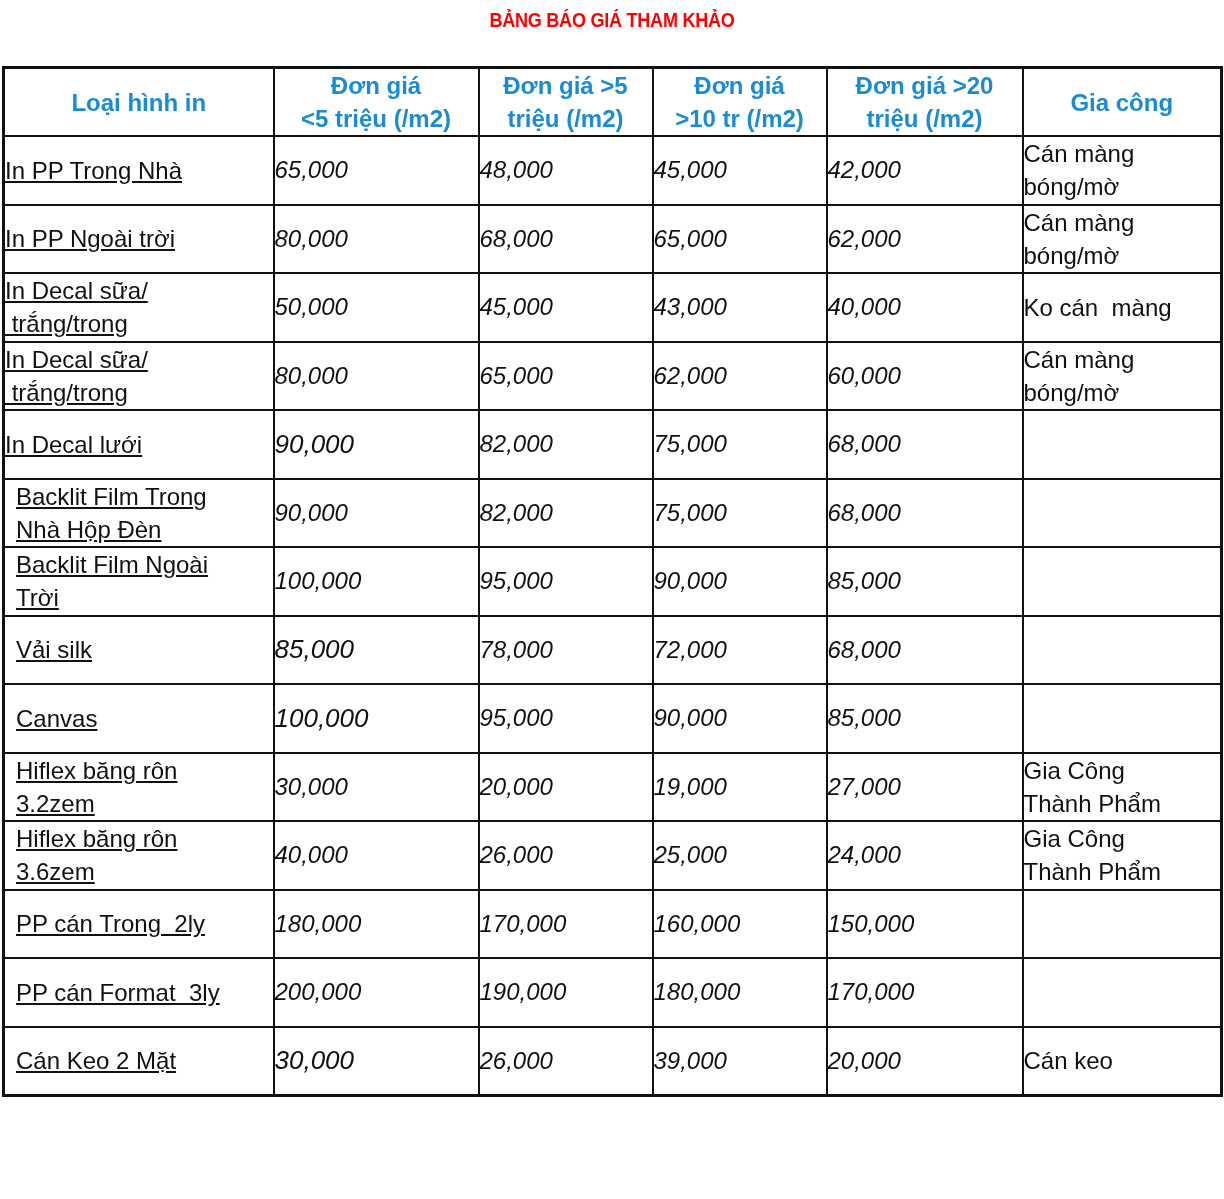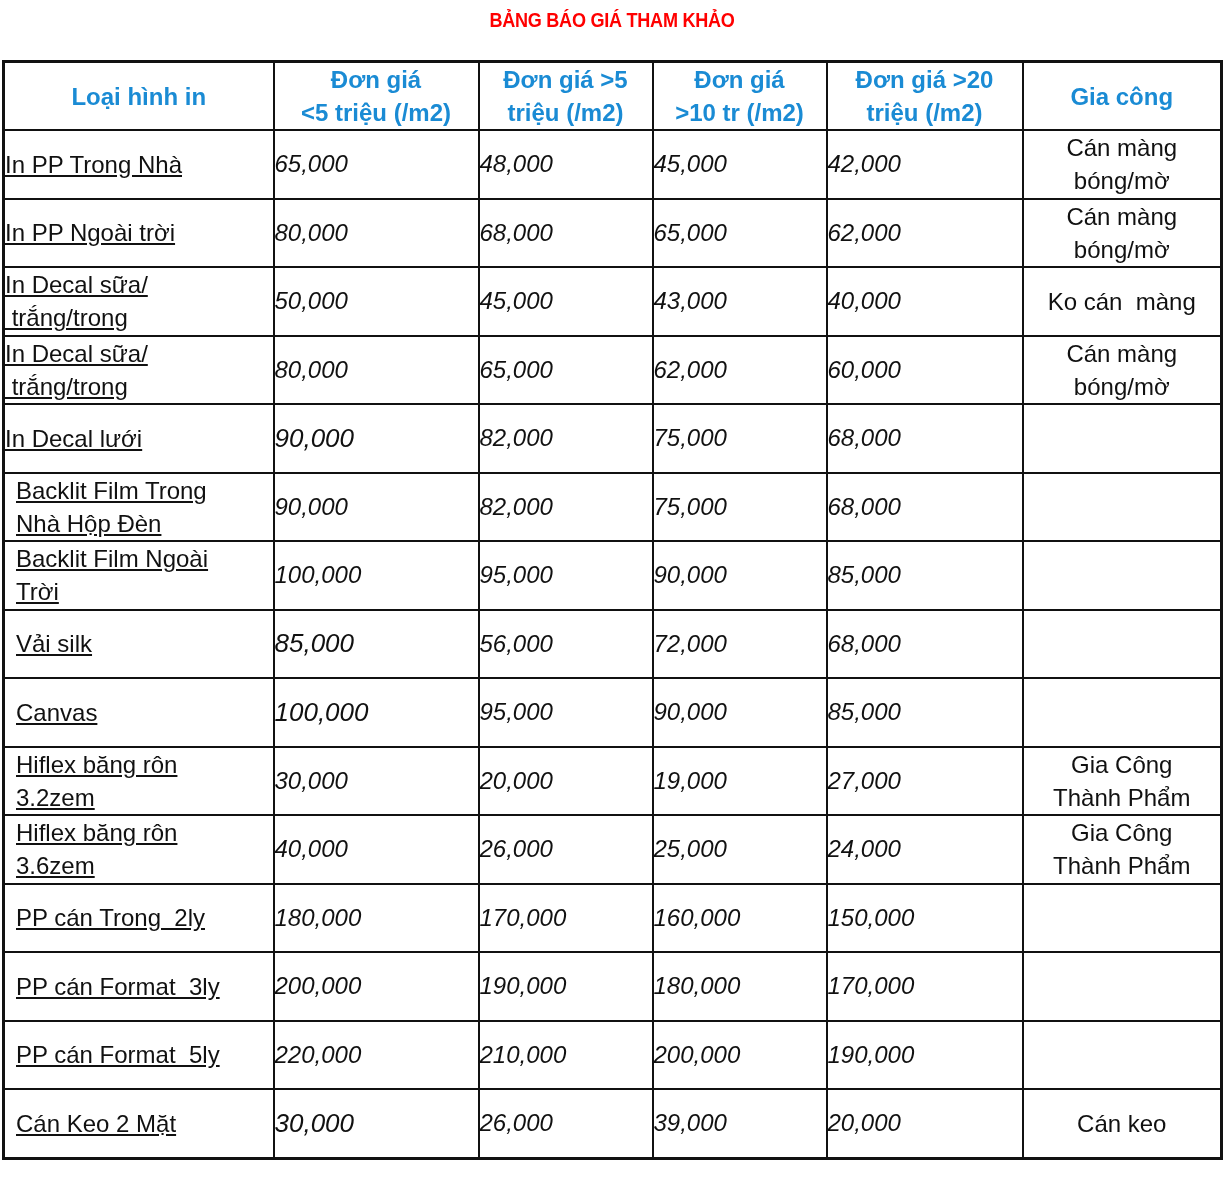--- a/index.html
+++ b/index.html
@@ -9,31 +9,31 @@
     color: #ff0000; font-weight: bold; font-size: 21px; letter-spacing: -0.3px;
     font-family: "Liberation Sans", sans-serif; transform: scaleX(0.86); transform-origin: 612px 0;
   }
   table.price {
     position: absolute; left: 2px; top: 60px; width: 1218px;
     border-collapse: collapse; table-layout: fixed;
   }
   table.price td, table.price th {
     border: 2px solid #111111; padding: 0; overflow: hidden;
   }
-  table.price { border: 3px solid #111111; }
+  table.price { border: 3px solid #111111; margin-top: 6px; }
   th {
     height: 66px; color: #1a8bd4; font-weight: bold; font-size: 24px; line-height: 33px;
     text-align: center; vertical-align: middle;
   }
   td { height: 66.5px; font-size: 24px; color: #111111; vertical-align: middle; }
   td.name { text-align: left; padding-left: 3px; line-height: 33px; white-space: pre-line; text-decoration: underline; }
   td.name.ind { padding-left: 11px; }
   td.num { text-align: left; font-style: italic; }
   td.num.big { font-size: 26px; }
-  td.note { text-align: center; padding-left: 12px; line-height: 33px; }
+  td.note { text-align: left; padding-left: 12px; line-height: 33px; }
   col.c0 { width: 270px; } col.c1 { width: 205px; } col.c2 { width: 174px; }
   col.c3 { width: 174px; } col.c4 { width: 196px; } col.c5 { width: 199px; }
 </style>
 </head>
 <body>
 
 <div class="title">BẢNG BÁO GIÁ THAM KHẢO</div>
 
 <table class="price">
   <colgroup>
@@ -118,21 +118,21 @@
 Trời</td>
       <td class="num">100,000</td>
       <td class="num">95,000</td>
       <td class="num">90,000</td>
       <td class="num">85,000</td>
       <td class="note"></td>
     </tr>
     <tr>
       <td class="name ind">Vải silk</td>
       <td class="num big">85,000</td>
-      <td class="num">56,000</td>
+      <td class="num">78,000</td>
       <td class="num">72,000</td>
       <td class="num">68,000</td>
       <td class="note"></td>
     </tr>
     <tr>
       <td class="name ind">Canvas</td>
       <td class="num big">100,000</td>
       <td class="num">95,000</td>
       <td class="num">90,000</td>
       <td class="num">85,000</td>
@@ -168,28 +168,20 @@
     </tr>
     <tr>
       <td class="name ind" style="white-space:pre">PP cán Format  3ly</td>
       <td class="num">200,000</td>
       <td class="num">190,000</td>
       <td class="num">180,000</td>
       <td class="num">170,000</td>
       <td class="note"></td>
     </tr>
     <tr>
-      <td class="name ind" style="white-space:pre">PP cán Format  5ly</td>
-      <td class="num">220,000</td>
-      <td class="num">210,000</td>
-      <td class="num">200,000</td>
-      <td class="num">190,000</td>
-      <td class="note"></td>
-    </tr>
-    <tr>
       <td class="name ind">Cán Keo 2 Mặt</td>
       <td class="num big">30,000</td>
       <td class="num">26,000</td>
       <td class="num">39,000</td>
       <td class="num">20,000</td>
       <td class="note">Cán keo</td>
     </tr>
   </tbody>
 </table>
 

